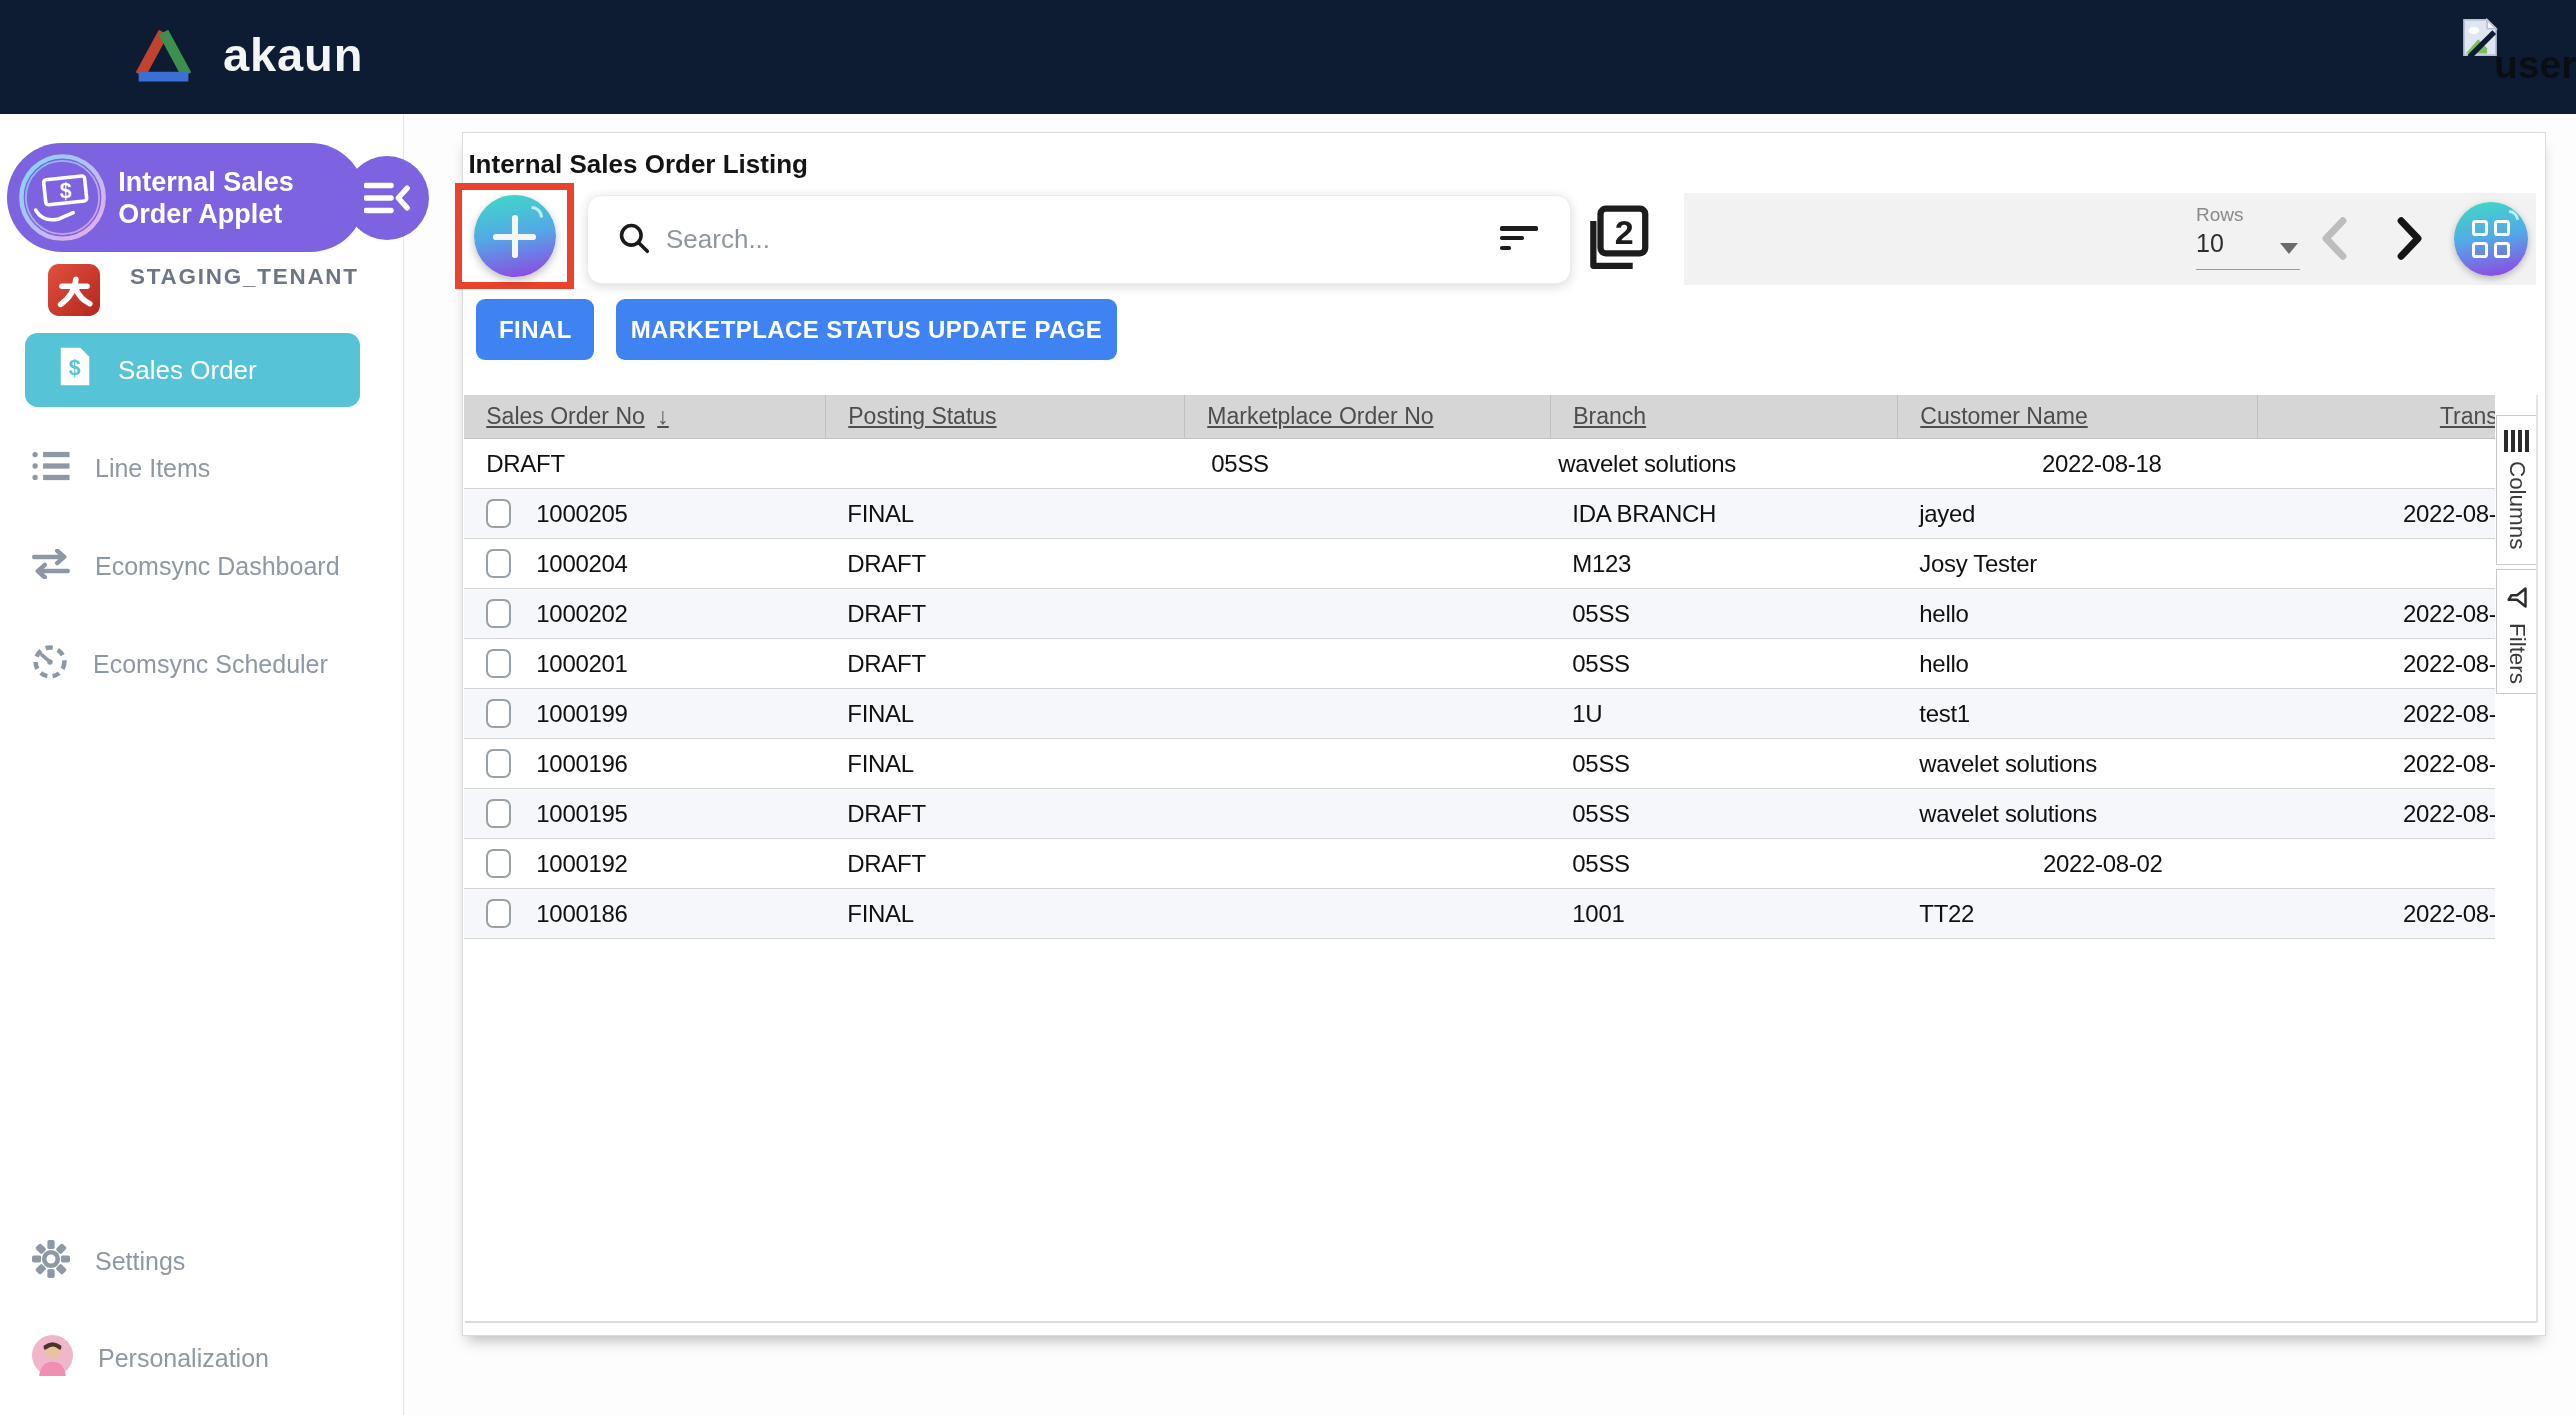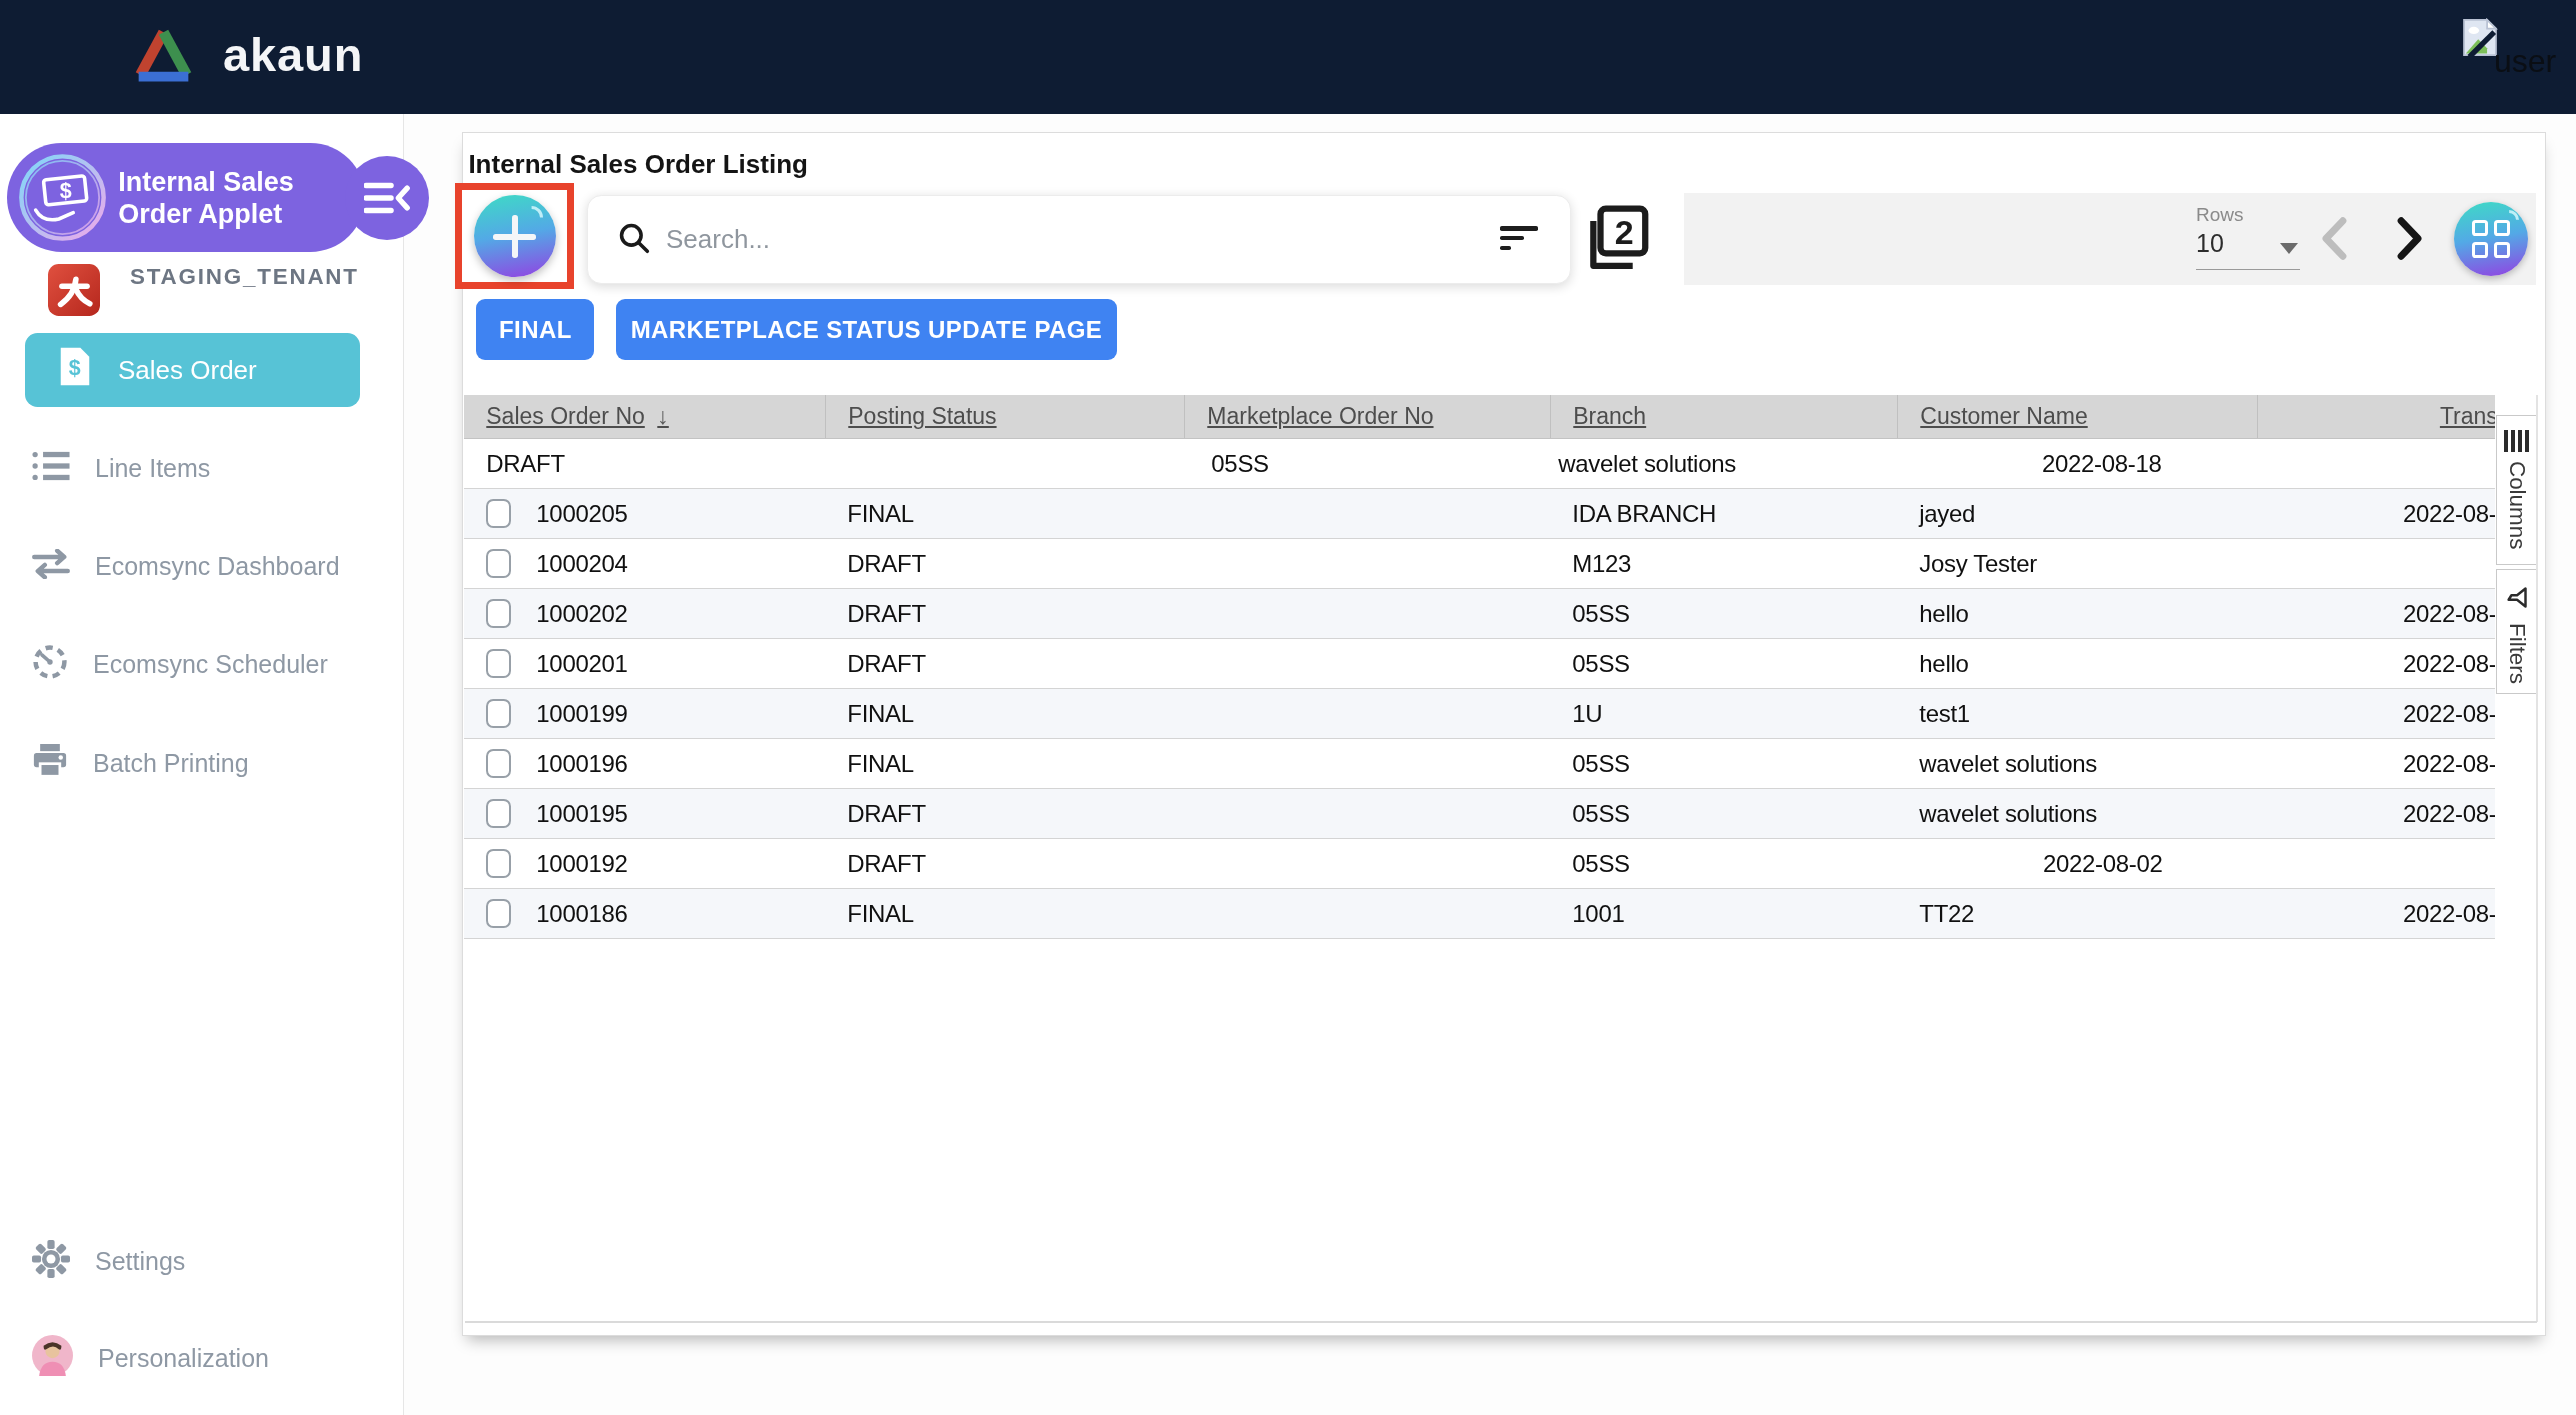--- a/index.html
+++ b/index.html
@@ -4,21 +4,21 @@
 <style>
   * { margin:0; padding:0; box-sizing:border-box; }
   body { font-family:"Liberation Sans", sans-serif; }
   .page { position:relative; width:2576px; height:1415px; background:#fdfdfd; overflow:hidden; }
 
   
   .navbar { position:absolute; left:0; top:0; width:2576px; height:114px; background:#0e1c33; }
   .brand { position:absolute; left:134px; top:27px; display:flex; align-items:flex-start; gap:30px; }
   .brand-text { color:#f4f5f7; font-size:47px; font-weight:bold; letter-spacing:0.9px; }
   .user-chip { position:absolute; left:2462px; top:18px; width:107px; height:81px; }
-  .user-alt { position:absolute; left:32px; top:25px; color:#0a0e14; font-size:32px; font-weight:normal; }
+  .user-alt { position:absolute; left:32px; top:25px; color:#0a0e14; font-size:39px; font-weight:bold; }
 
   
   .sidebar { position:absolute; left:0; top:114px; width:404px; height:1301px; background:#ffffff; border-right:1.8px solid #e6e6e6; }
   .applet-pill { position:absolute; left:7.2px; top:29px; width:358px; height:109px; background:#7d63e0; border-radius:55px; display:flex; align-items:center; }
   .applet-icon { position:absolute; left:9px; top:8px; width:93px; height:93px; border-radius:50%; }
   .applet-title { position:absolute; left:111px; top:0; width:224px; height:109px; display:flex; align-items:center; color:#ffffff; font-size:27px; font-weight:600; line-height:32px; }
   .collapse-btn { position:absolute; left:338px; top:12.5px; width:84px; height:84px; border-radius:50%; background:#7d63e0; display:flex; align-items:center; justify-content:center; }
   .tenant-row { position:absolute; left:48px; top:150px; display:flex; align-items:flex-start; gap:30px; }
   .tenant-icon { width:52px; height:52px; border-radius:10.7px; background:linear-gradient(135deg,#e0503f,#b5271d); display:flex; align-items:center; justify-content:center; }
   .tenant-label { color:#6d7683; font-size:22.4px; font-weight:bold; letter-spacing:1.8px; }
@@ -200,31 +200,20 @@
       <span>
         <svg width="36" height="36" viewBox="0 0 40 40">
           <circle cx="20" cy="20" r="16" fill="none" stroke="#8e98a4" stroke-width="5" stroke-dasharray="8 6"></circle>
           <line x1="20" y1="20" x2="11" y2="12" stroke="#8e98a4" stroke-width="4" stroke-linecap="round"></line>
           <circle cx="20" cy="20" r="3" fill="#8e98a4"></circle>
         </svg>
       </span>
       <span>Ecomsync Scheduler</span>
     </div>
 
-    <div class="nav-item ni-4">
-      <span>
-        <svg width="36" height="34" viewBox="0 0 40 38">
-          <rect x="9" y="0" width="22" height="8" fill="#8e98a4"></rect>
-          <rect x="2" y="10" width="36" height="16" rx="3" fill="#8e98a4"></rect>
-          <circle cx="32" cy="15" r="2.5" fill="#ffffff"></circle>
-          <rect x="9" y="22" width="22" height="14" fill="#8e98a4" stroke="#ffffff" stroke-width="3"></rect>
-        </svg>
-      </span>
-      <span>Batch Printing</span>
-    </div>
 
     <div class="nav-item nav-foot-1">
       <span>
         <svg width="38" height="38" viewBox="0 0 42 42">
           <g fill="#8e98a4">
             <circle cx="21" cy="21" r="10"></circle>
             <rect x="17" y="0" width="8" height="10" rx="2"></rect>
               <rect x="17" y="32" width="8" height="10" rx="2"></rect>
             <rect x="0" y="17" width="10" height="8" rx="2"></rect>
               <rect x="32" y="17" width="10" height="8" rx="2"></rect>

